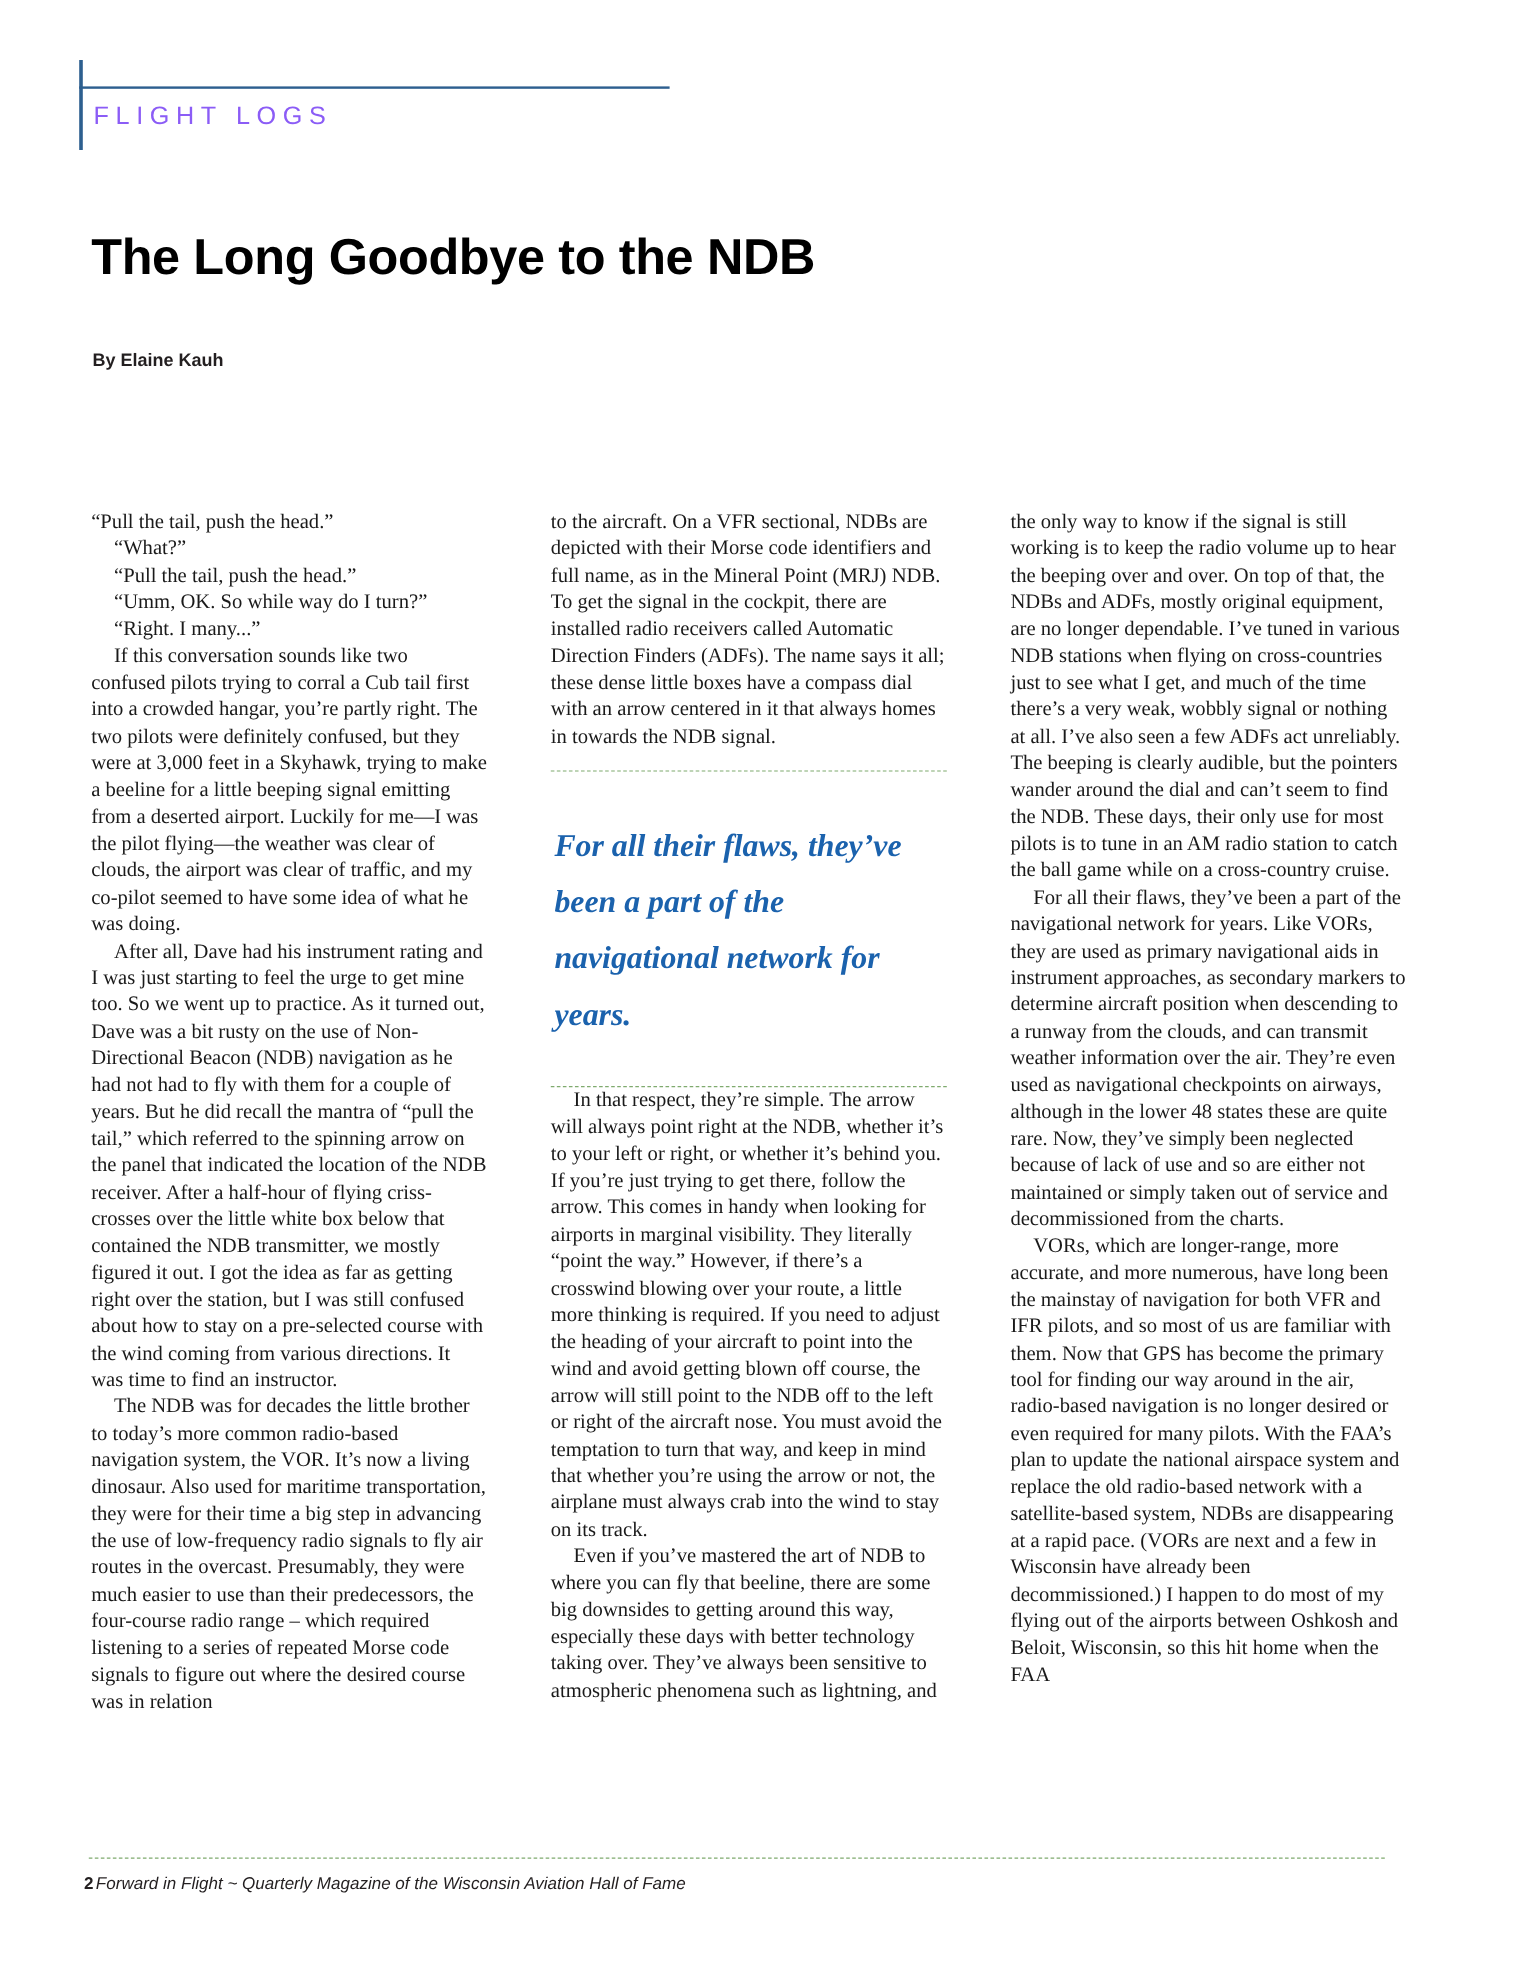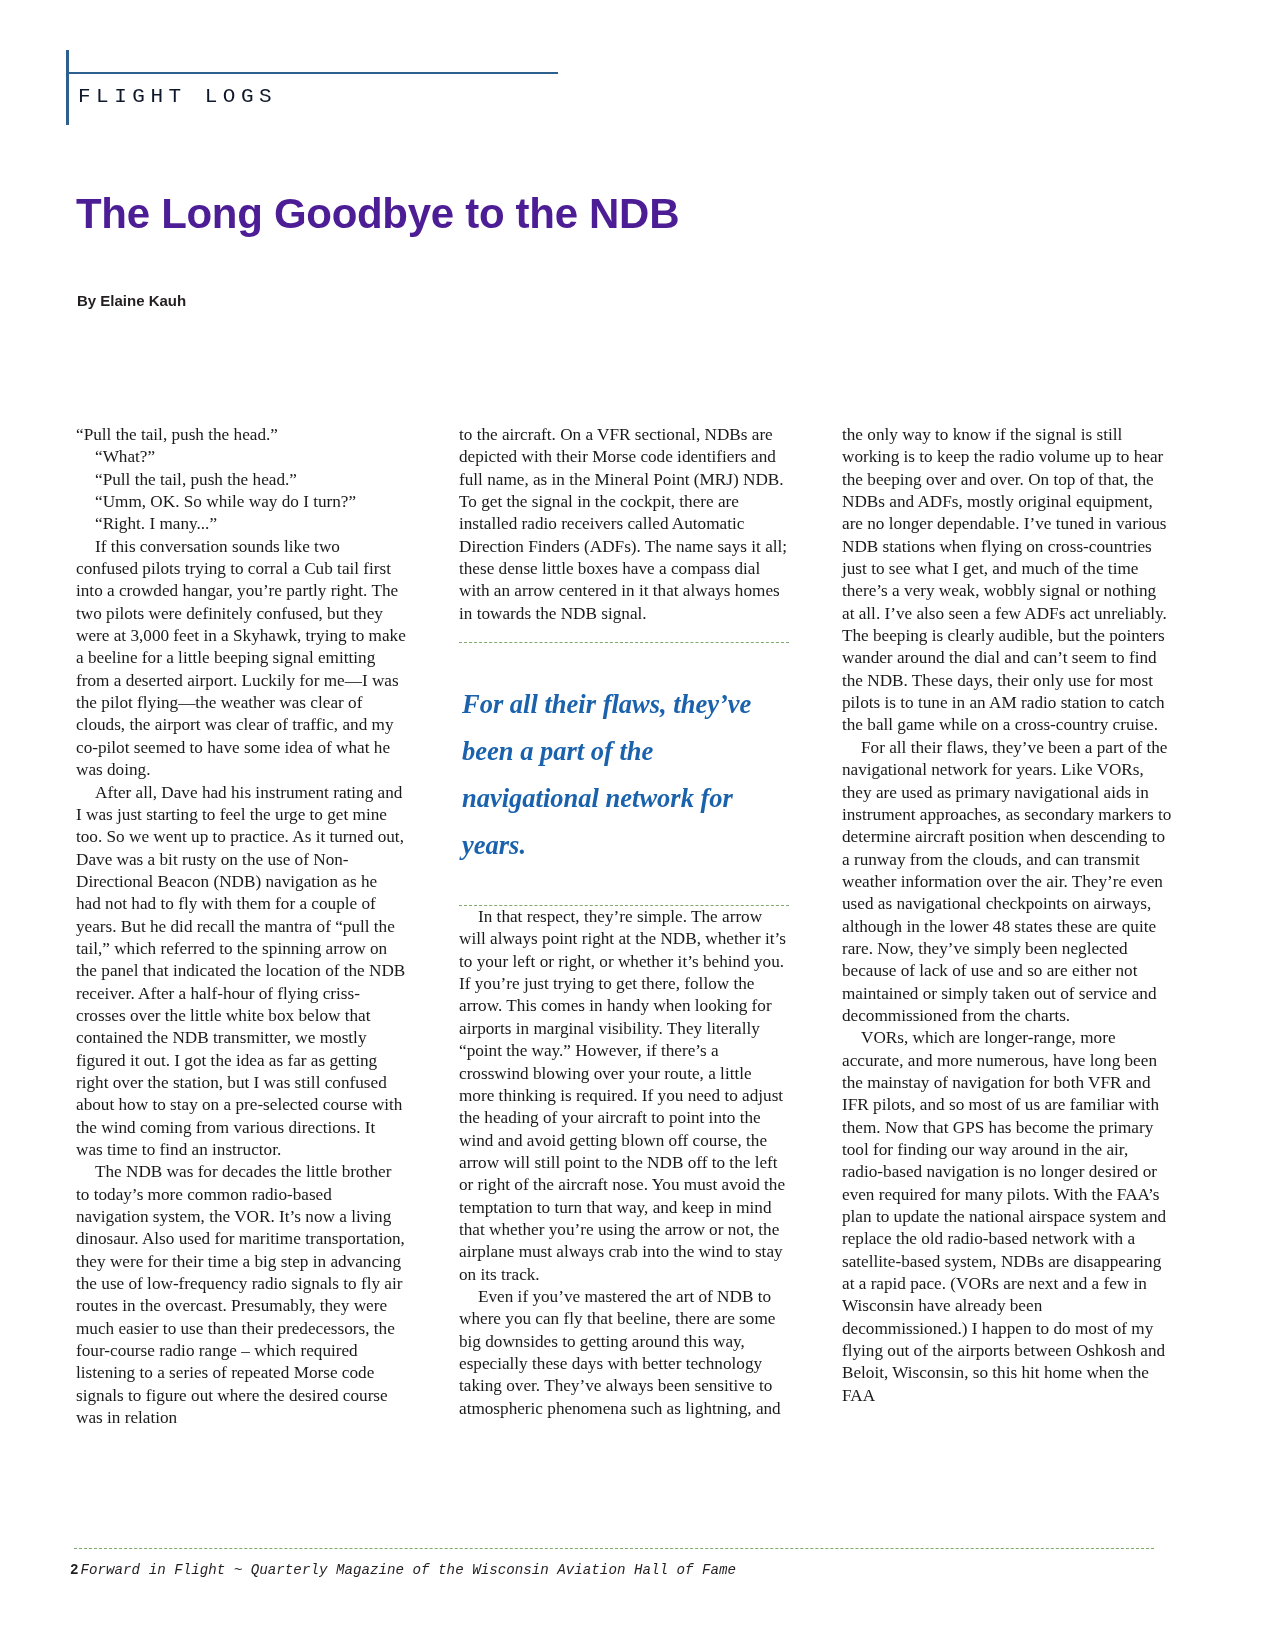--- a/index.html
+++ b/index.html
@@ -42,37 +42,37 @@
     left: 0px;
     top: 22px;
     width: 492px;
     height: 2px;
     background: #2d5f8f;
   }
   .kicker-text {
     position: absolute;
     left: 12px;
     top: 35px;
-    font-family: Liberation Mono, monospace;
+    font-family: Liberation Sans, sans-serif;
     font-size: 21px;
     letter-spacing: 5.5px;
-    color: #0f172a;
+    color: #8b5cf6;
     white-space: nowrap;
   }
 
   
   .headline {
     position: absolute;
     left: 76px;
     top: 163px;
     font-family: "Liberation Sans", "DejaVu Sans", sans-serif;
     font-weight: bold;
     font-size: 42px;
     line-height: 46px;
-    color: #4c1d95;
+    color: #000000;
     letter-spacing: -0.3px;
     white-space: nowrap;
   }
   .subhead {
     position: absolute;
     left: 77px;
     top: 217px;
     font-family: "Liberation Sans", "DejaVu Sans", sans-serif;
     font-weight: bold;
     font-size: 26px;
@@ -147,21 +147,21 @@
     left: 74px;
     top: 1548px;
     width: 1080px;
     height: 0;
     border-top: 1.5px dashed #7faa6e;
   }
   .footer-text {
     position: absolute;
     left: 70px;
     top: 1562px;
-    font-family: Liberation Mono, monospace;
+    font-family: Liberation Sans, sans-serif;
     font-size: 14.2px;
     font-style: italic;
     color: #231f20;
     white-space: nowrap;
   }
   .footer-text .pagenum {
     font-weight: bold;
     font-style: normal;
     margin-right: 2px;
   }

